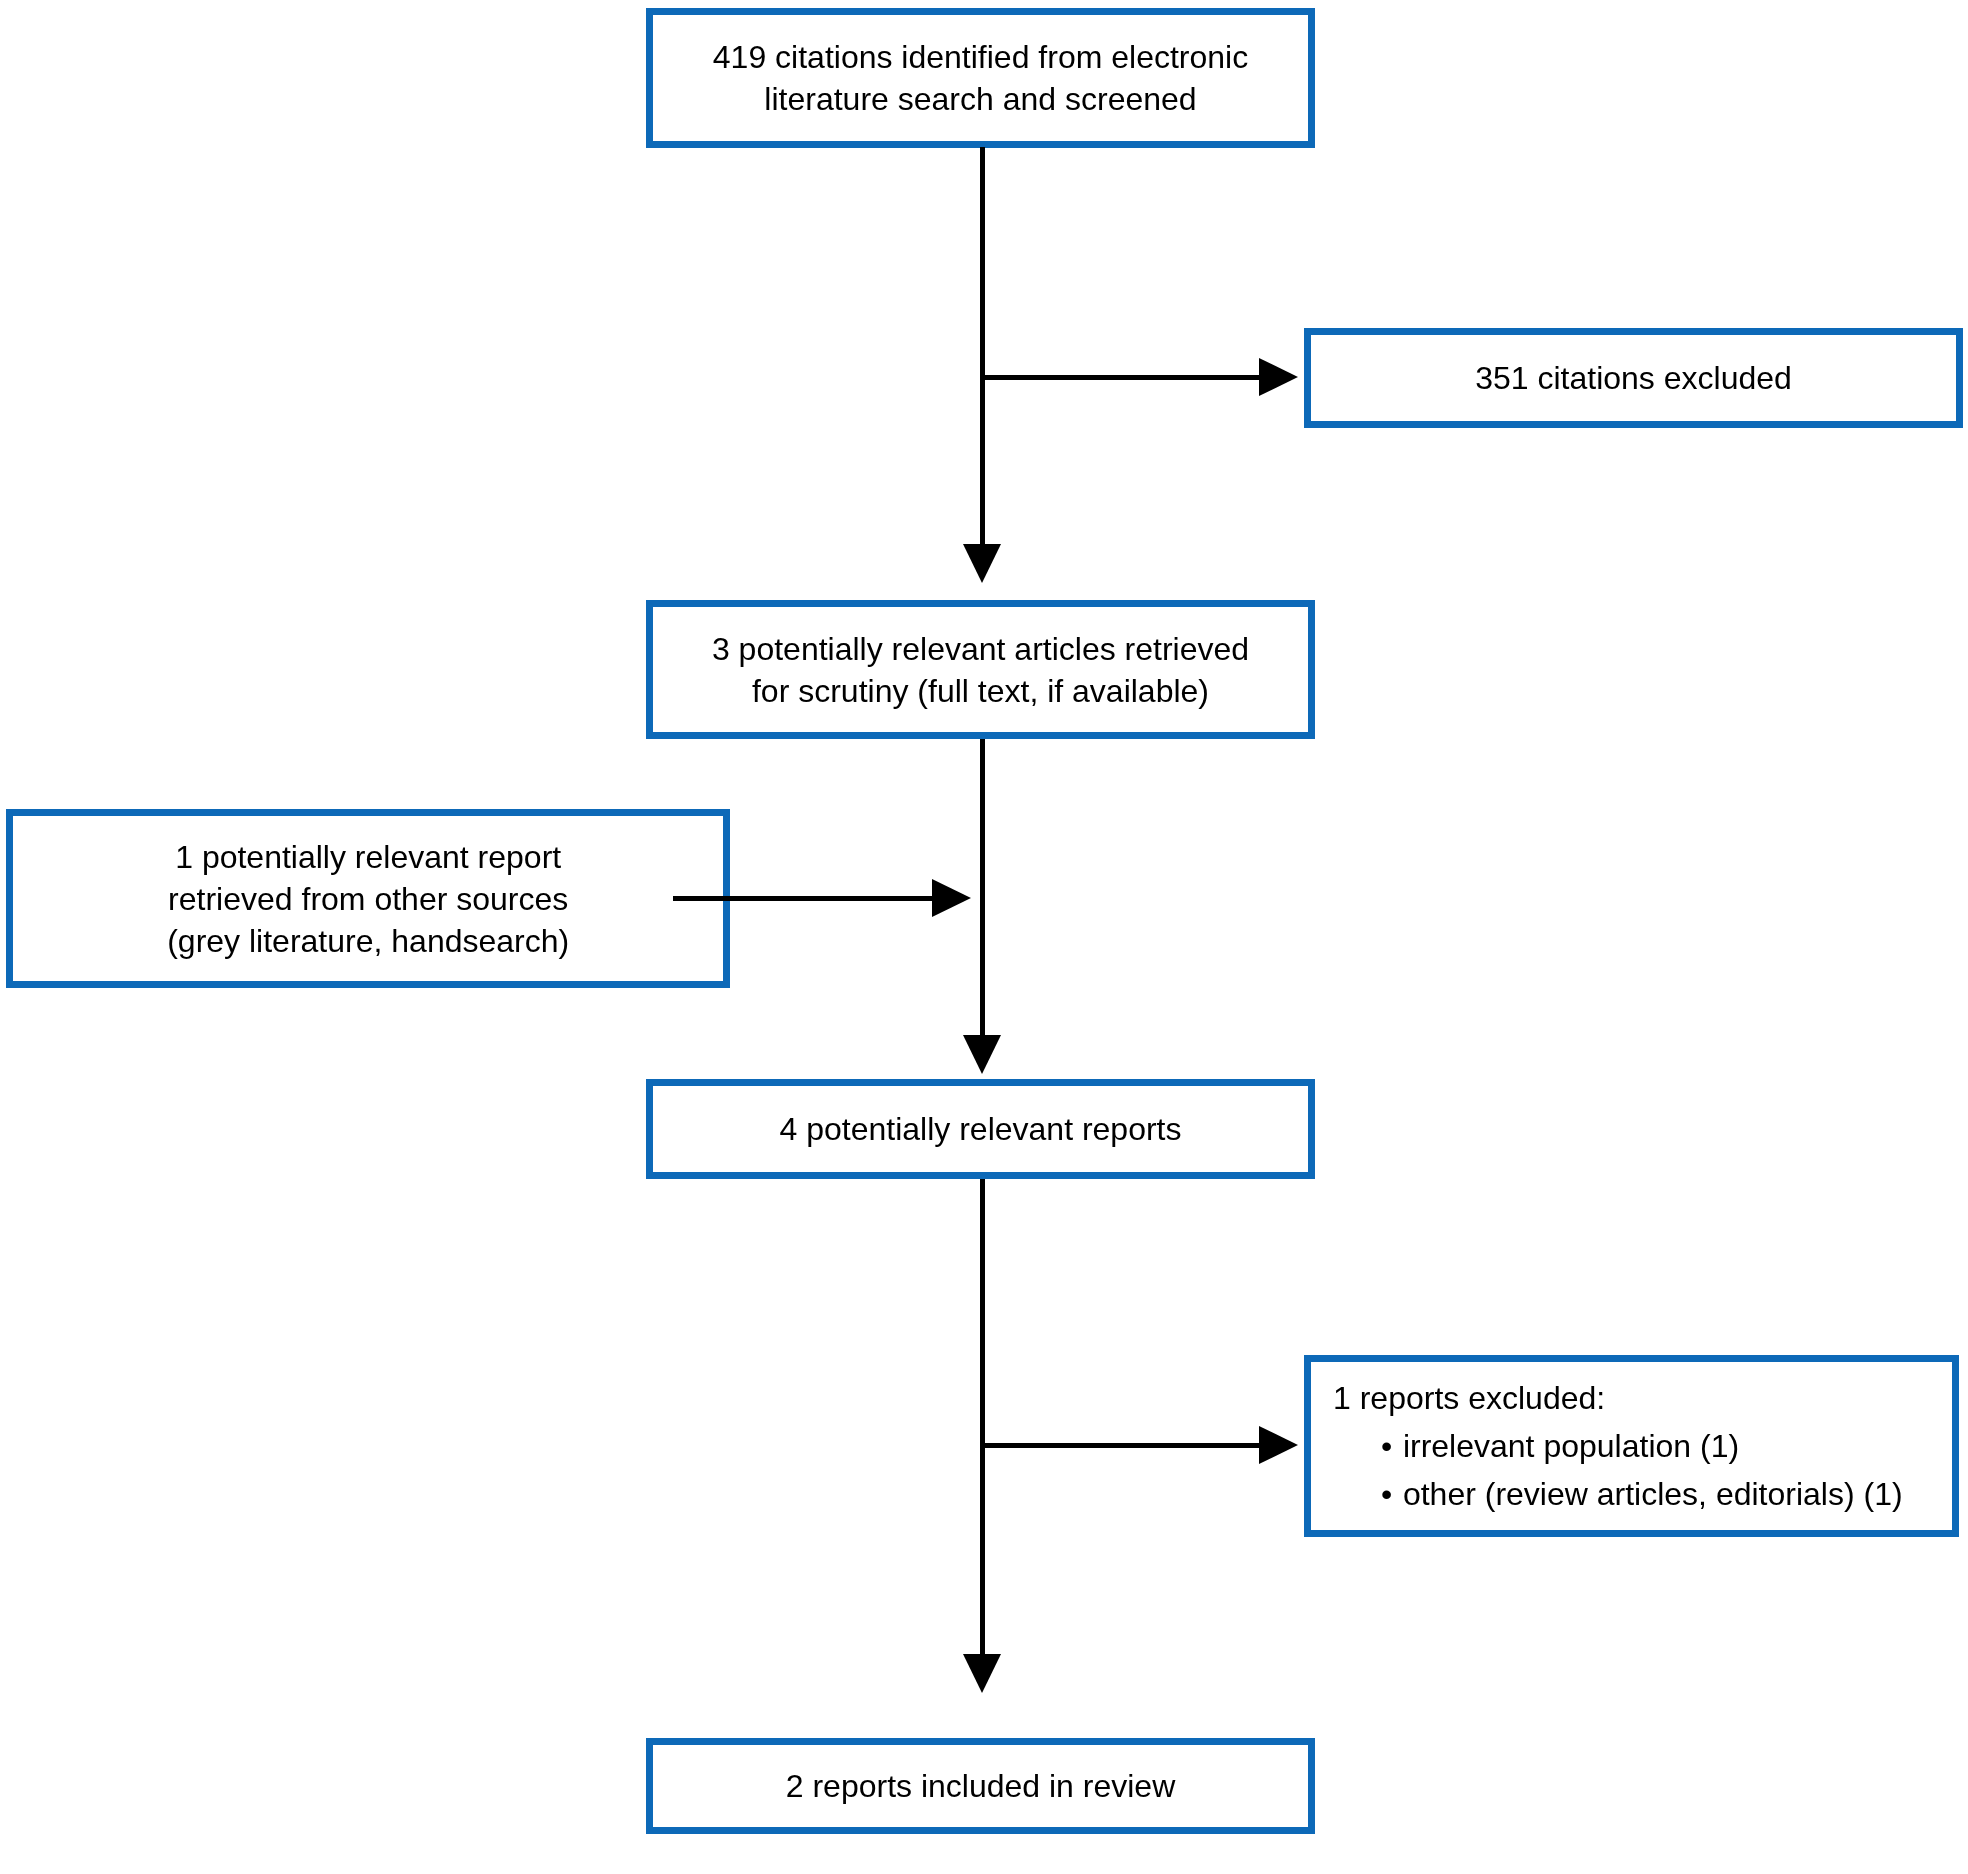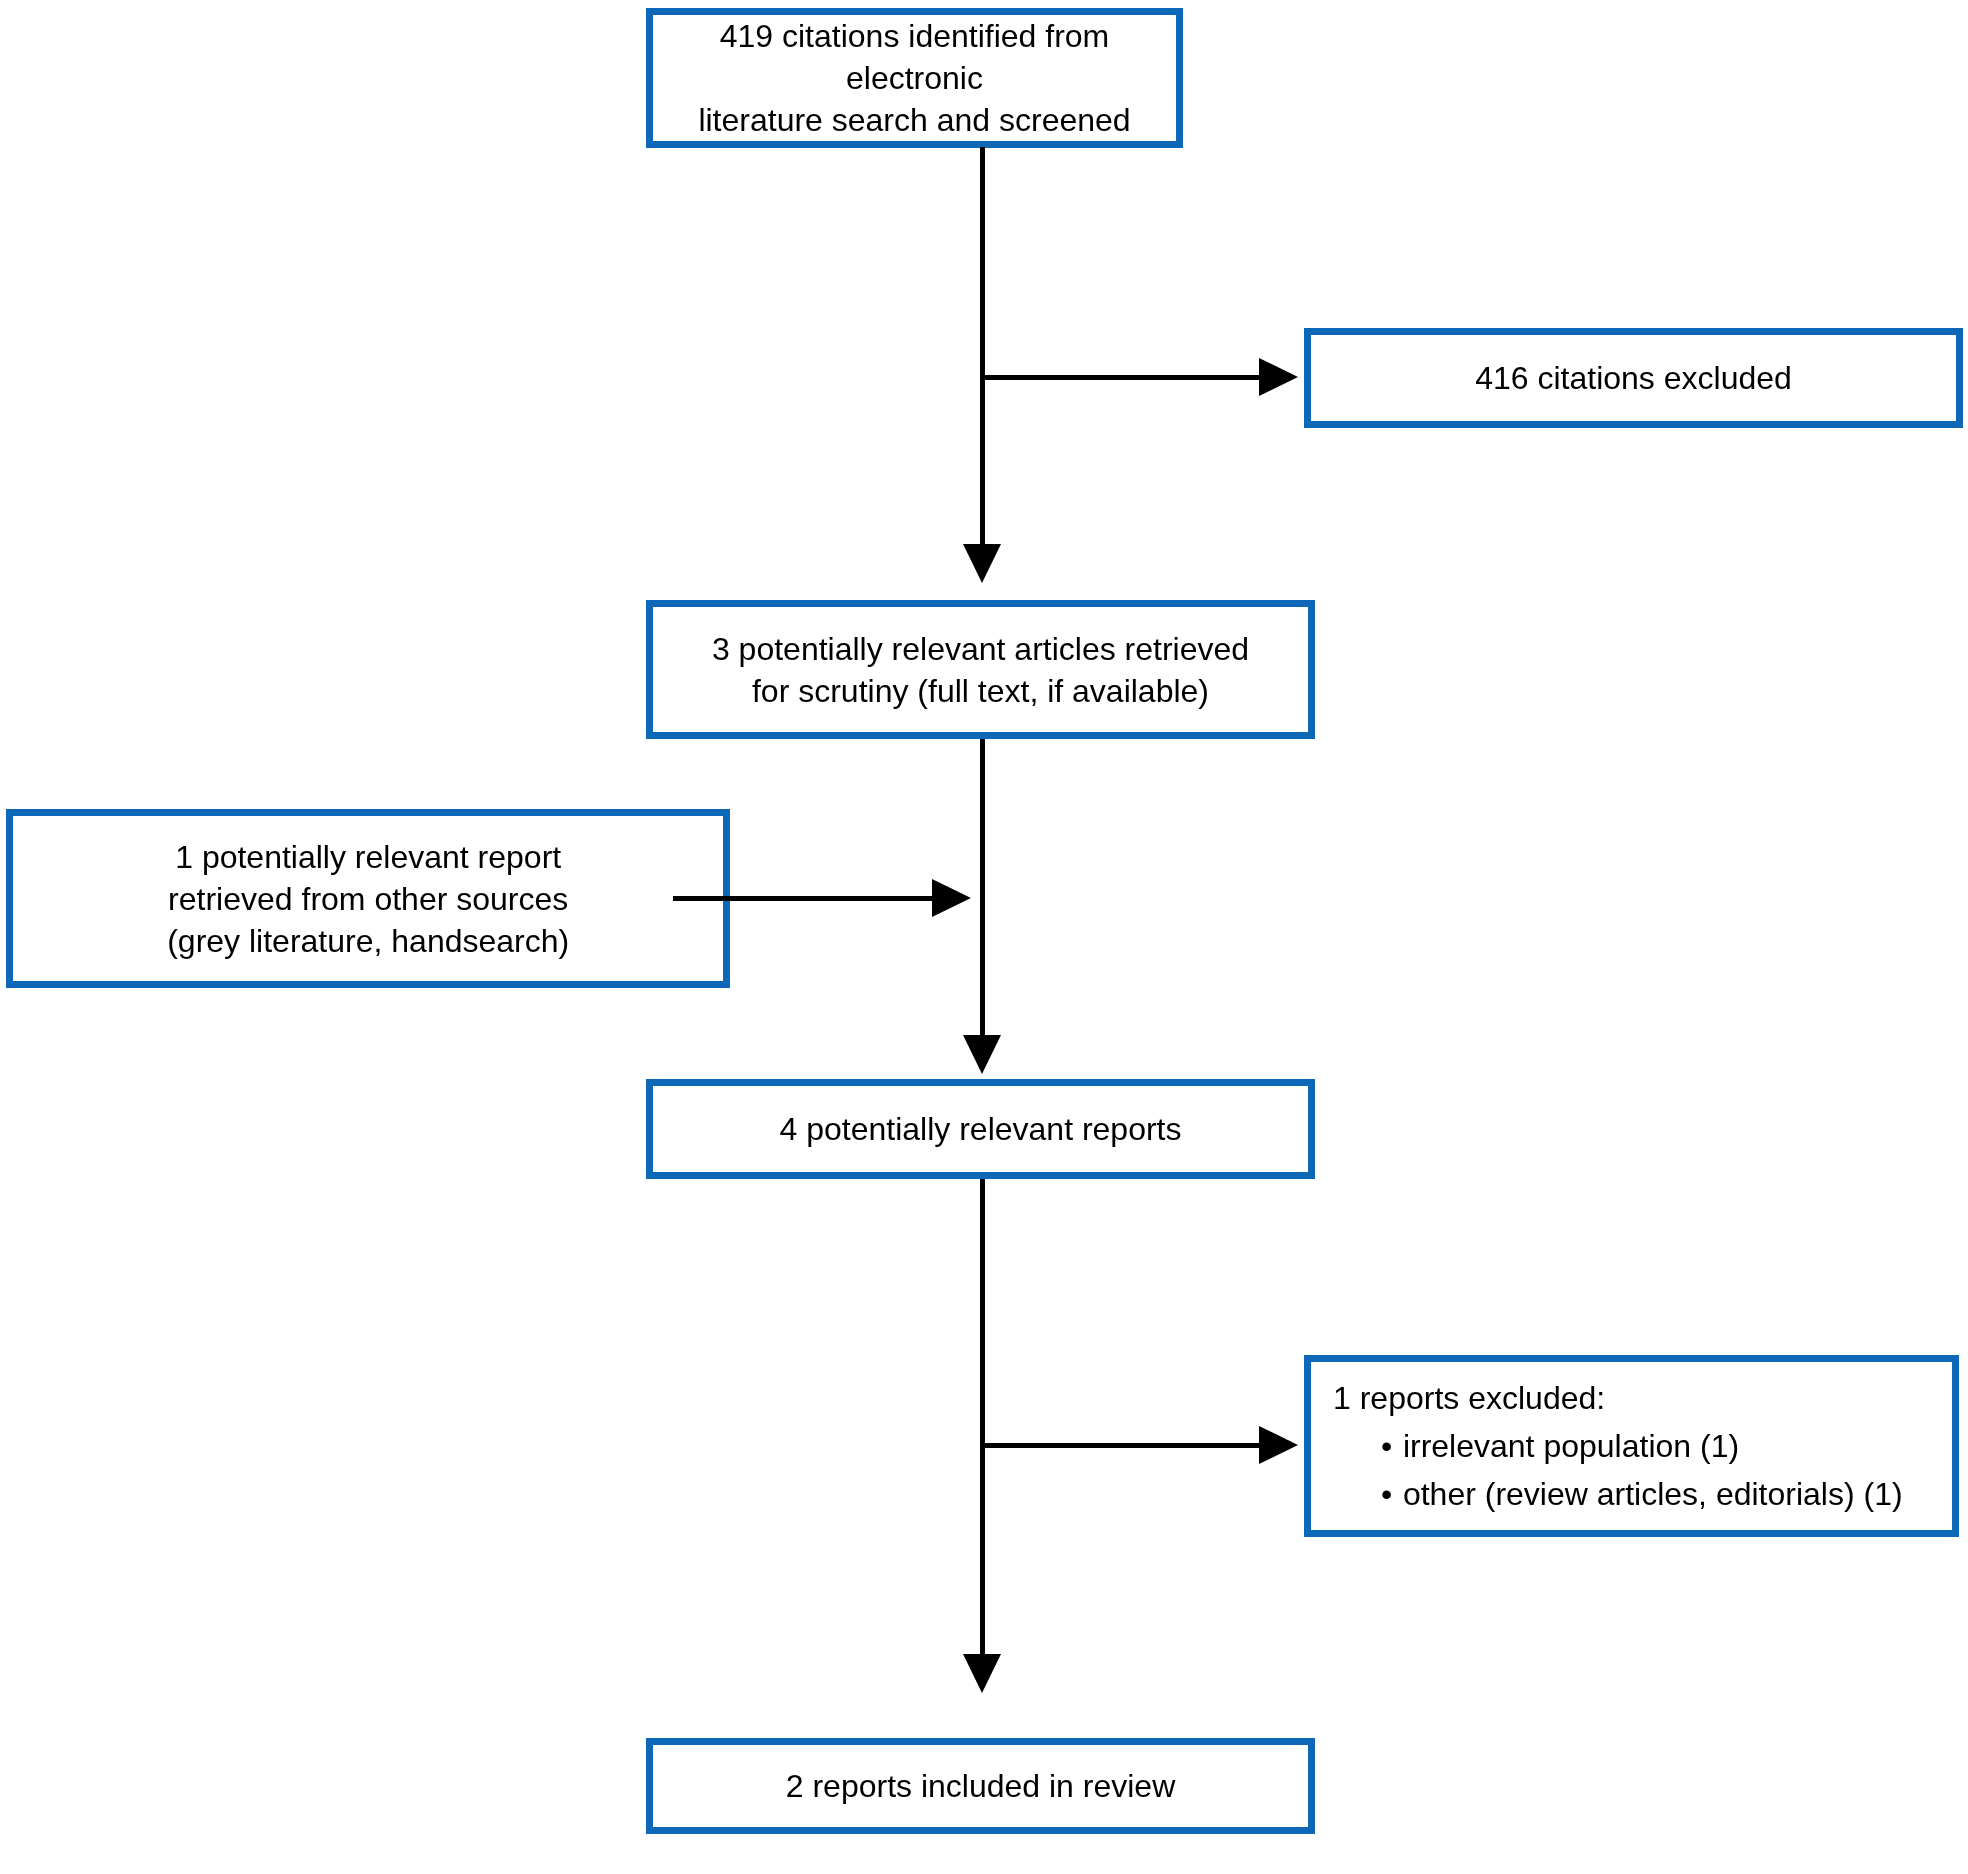--- a/index.html
+++ b/index.html
@@ -73,33 +73,33 @@
     border-top: 19.6px solid transparent;
     border-bottom: 19.6px solid transparent;
     border-left: 39px solid #000000;
   }
 </style>
 </head>
 <body>
 
 <div class="canvas">
 
-  <div class="box" style="left:646px; top:8px; width:537px; height:140px;">
+  <div class="box" style="left:646px; top:8px; width:669px; height:140px;">
     <div class="box-text">419 citations identified from electronic
 literature search and screened</div>
   </div>
 
   <div class="line-v" style="left:980px; top:147px; height:399px;"></div>
   <div class="arrowhead-down" style="left:963px; top:544px;"></div>
 
   <div class="line-h" style="left:980px; top:375px; width:281px;"></div>
   <div class="arrowhead-right" style="left:1259px; top:358px;"></div>
 
   <div class="box" style="left:1304px; top:328px; width:659px; height:100px;">
-    <div class="box-text">416 citations excluded</div>
+    <div class="box-text">351 citations excluded</div>
   </div>
 
   <div class="box" style="left:646px; top:600px; width:669px; height:139px;">
     <div class="box-text">3 potentially relevant articles retrieved
 for scrutiny (full text, if available)</div>
   </div>
 
   <div class="line-v" style="left:980px; top:739px; height:298px;"></div>
   <div class="arrowhead-down" style="left:963px; top:1035px;"></div>
 

